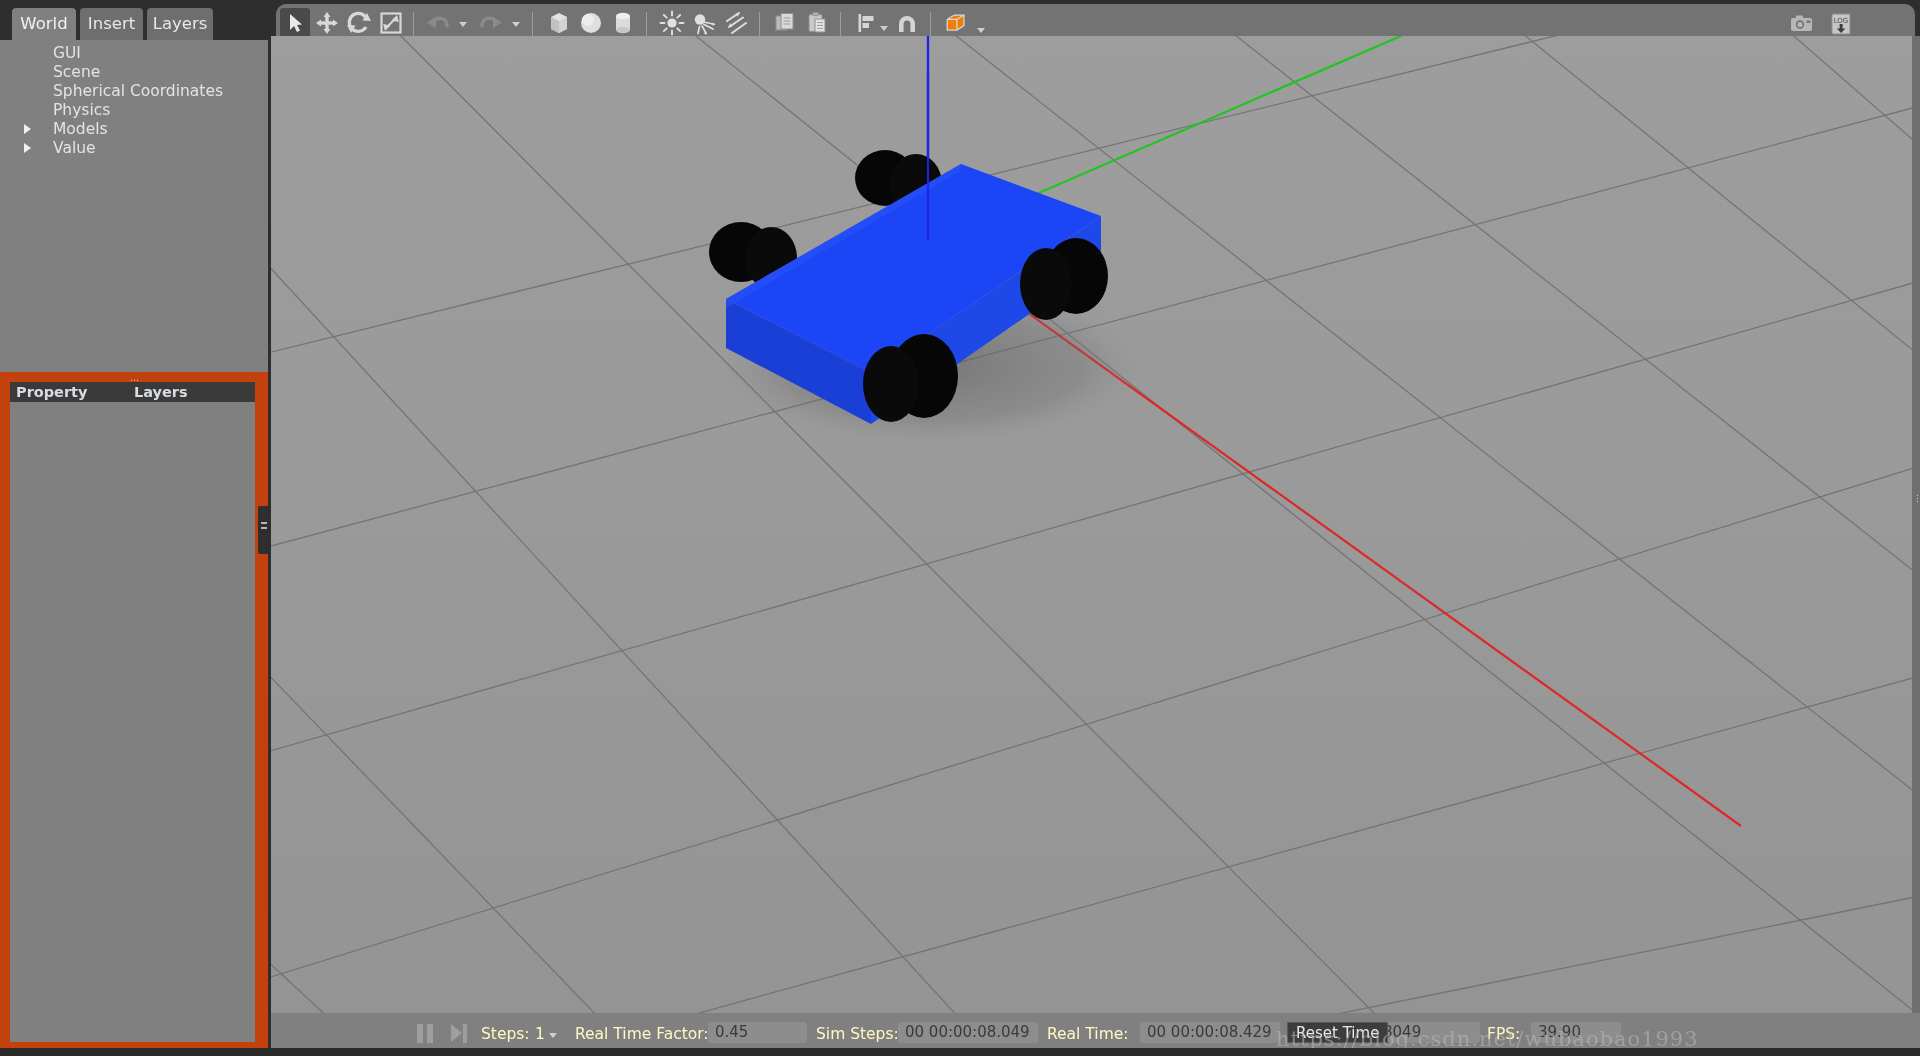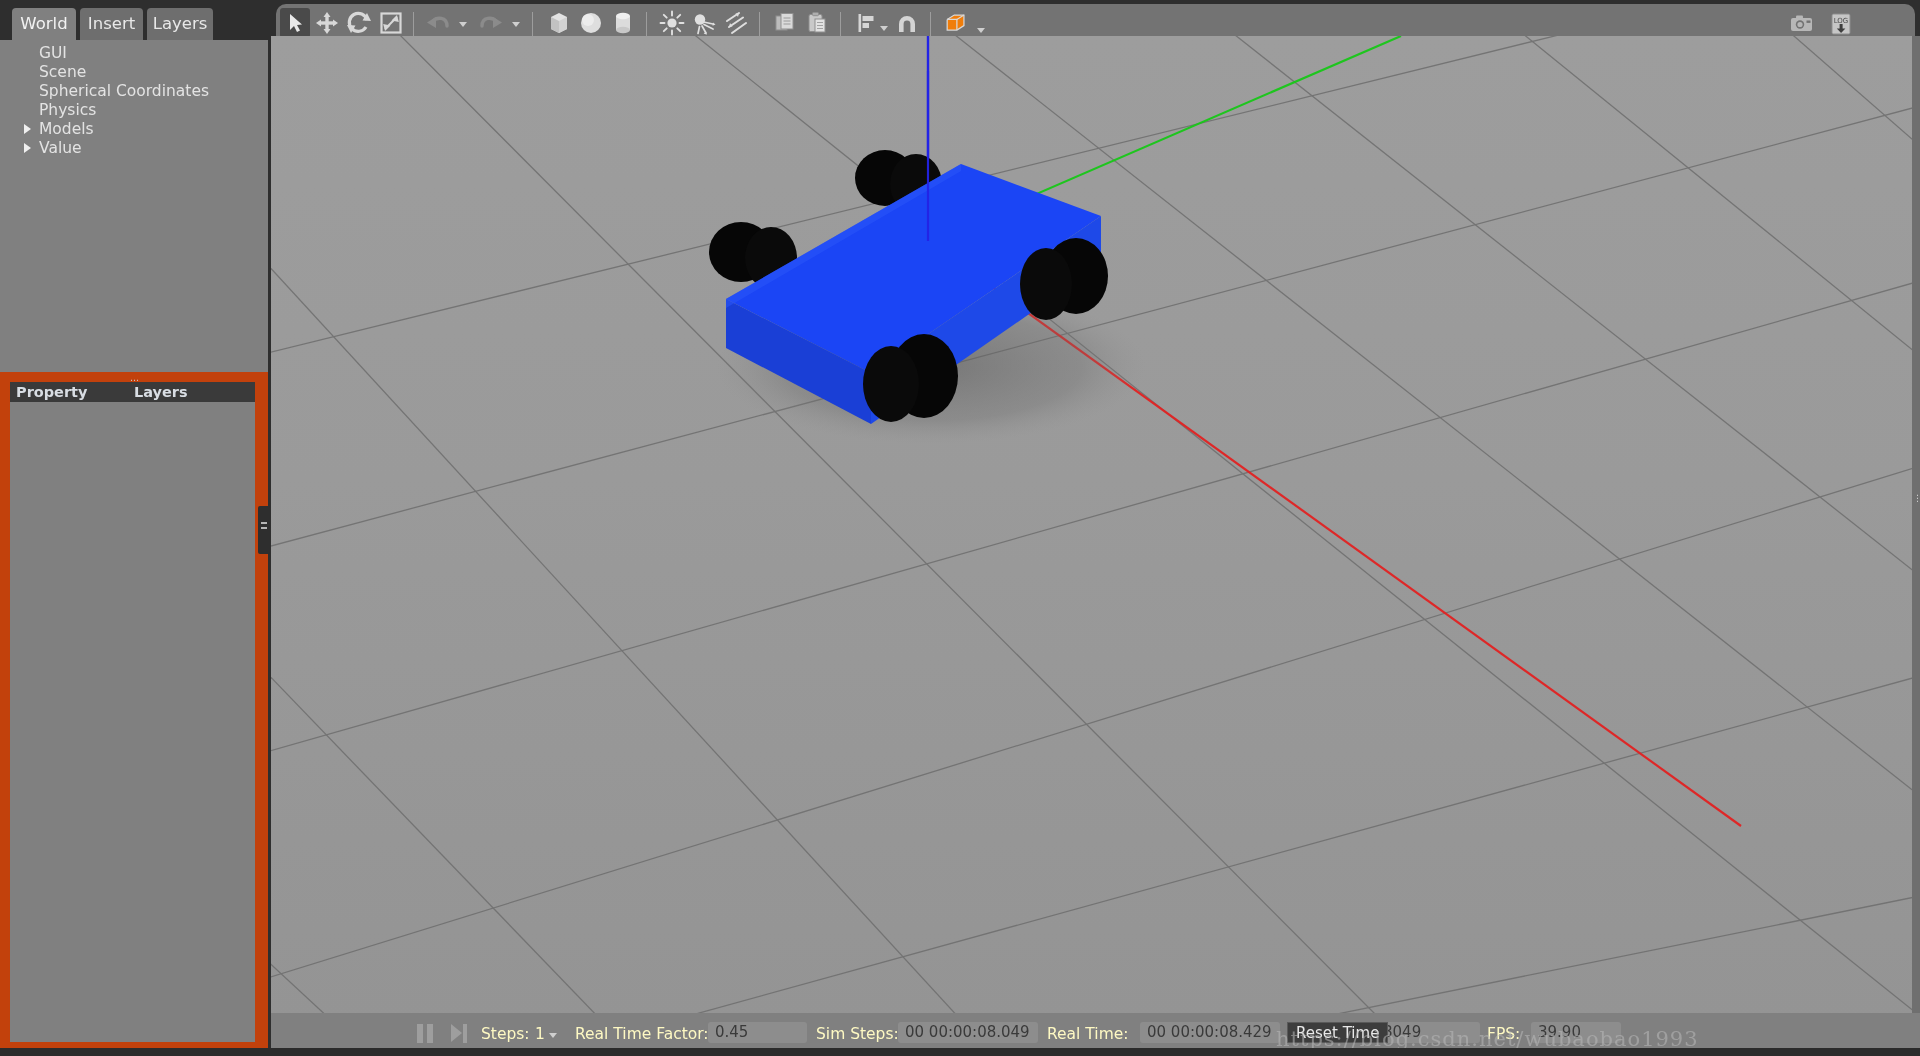--- a/index.html
+++ b/index.html
@@ -13,21 +13,21 @@
        font-size:16.5px;text-align:center;border-top-left-radius:4px;border-top-right-radius:4px;
        box-sizing:border-box;}
   .tab.active{background:#808080;color:#f2f2f2;}
   #tab-world{left:12px;width:64px;}
   #tab-insert{left:80px;width:63px;}
   #tab-layers{left:147px;width:66px;}
 
   #tree{position:absolute;left:0;top:40px;width:270px;height:332px;background:#808080;
         padding-top:4px;box-sizing:border-box;}
   .tree-item{position:relative;height:19px;line-height:19px;color:#e3e3e3;font-size:15.5px;
-             padding-left:39px;white-space:nowrap;}
+             padding-left:53px;white-space:nowrap;}
   .tree-item .arrow{position:absolute;left:24px;top:4px;width:0;height:0;
              border-left:7px solid #f0f0f0;border-top:5px solid transparent;border-bottom:5px solid transparent;}
 
   #prop-splitter{position:absolute;left:10px;top:375px;width:250px;height:8px;}
   #prop-splitter .dots{position:absolute;left:120px;top:2px;color:#c9c9c9;font-size:9px;letter-spacing:1px;line-height:6px;}
 
   #prop-header{position:absolute;left:10px;top:382px;width:245px;height:20px;background:#3a3a3a;}
   #prop-header .col{position:absolute;top:0;height:20px;line-height:20px;color:#d8dde3;
         font-size:14.5px;font-weight:bold;}
   #prop-col-property{left:6px;}

